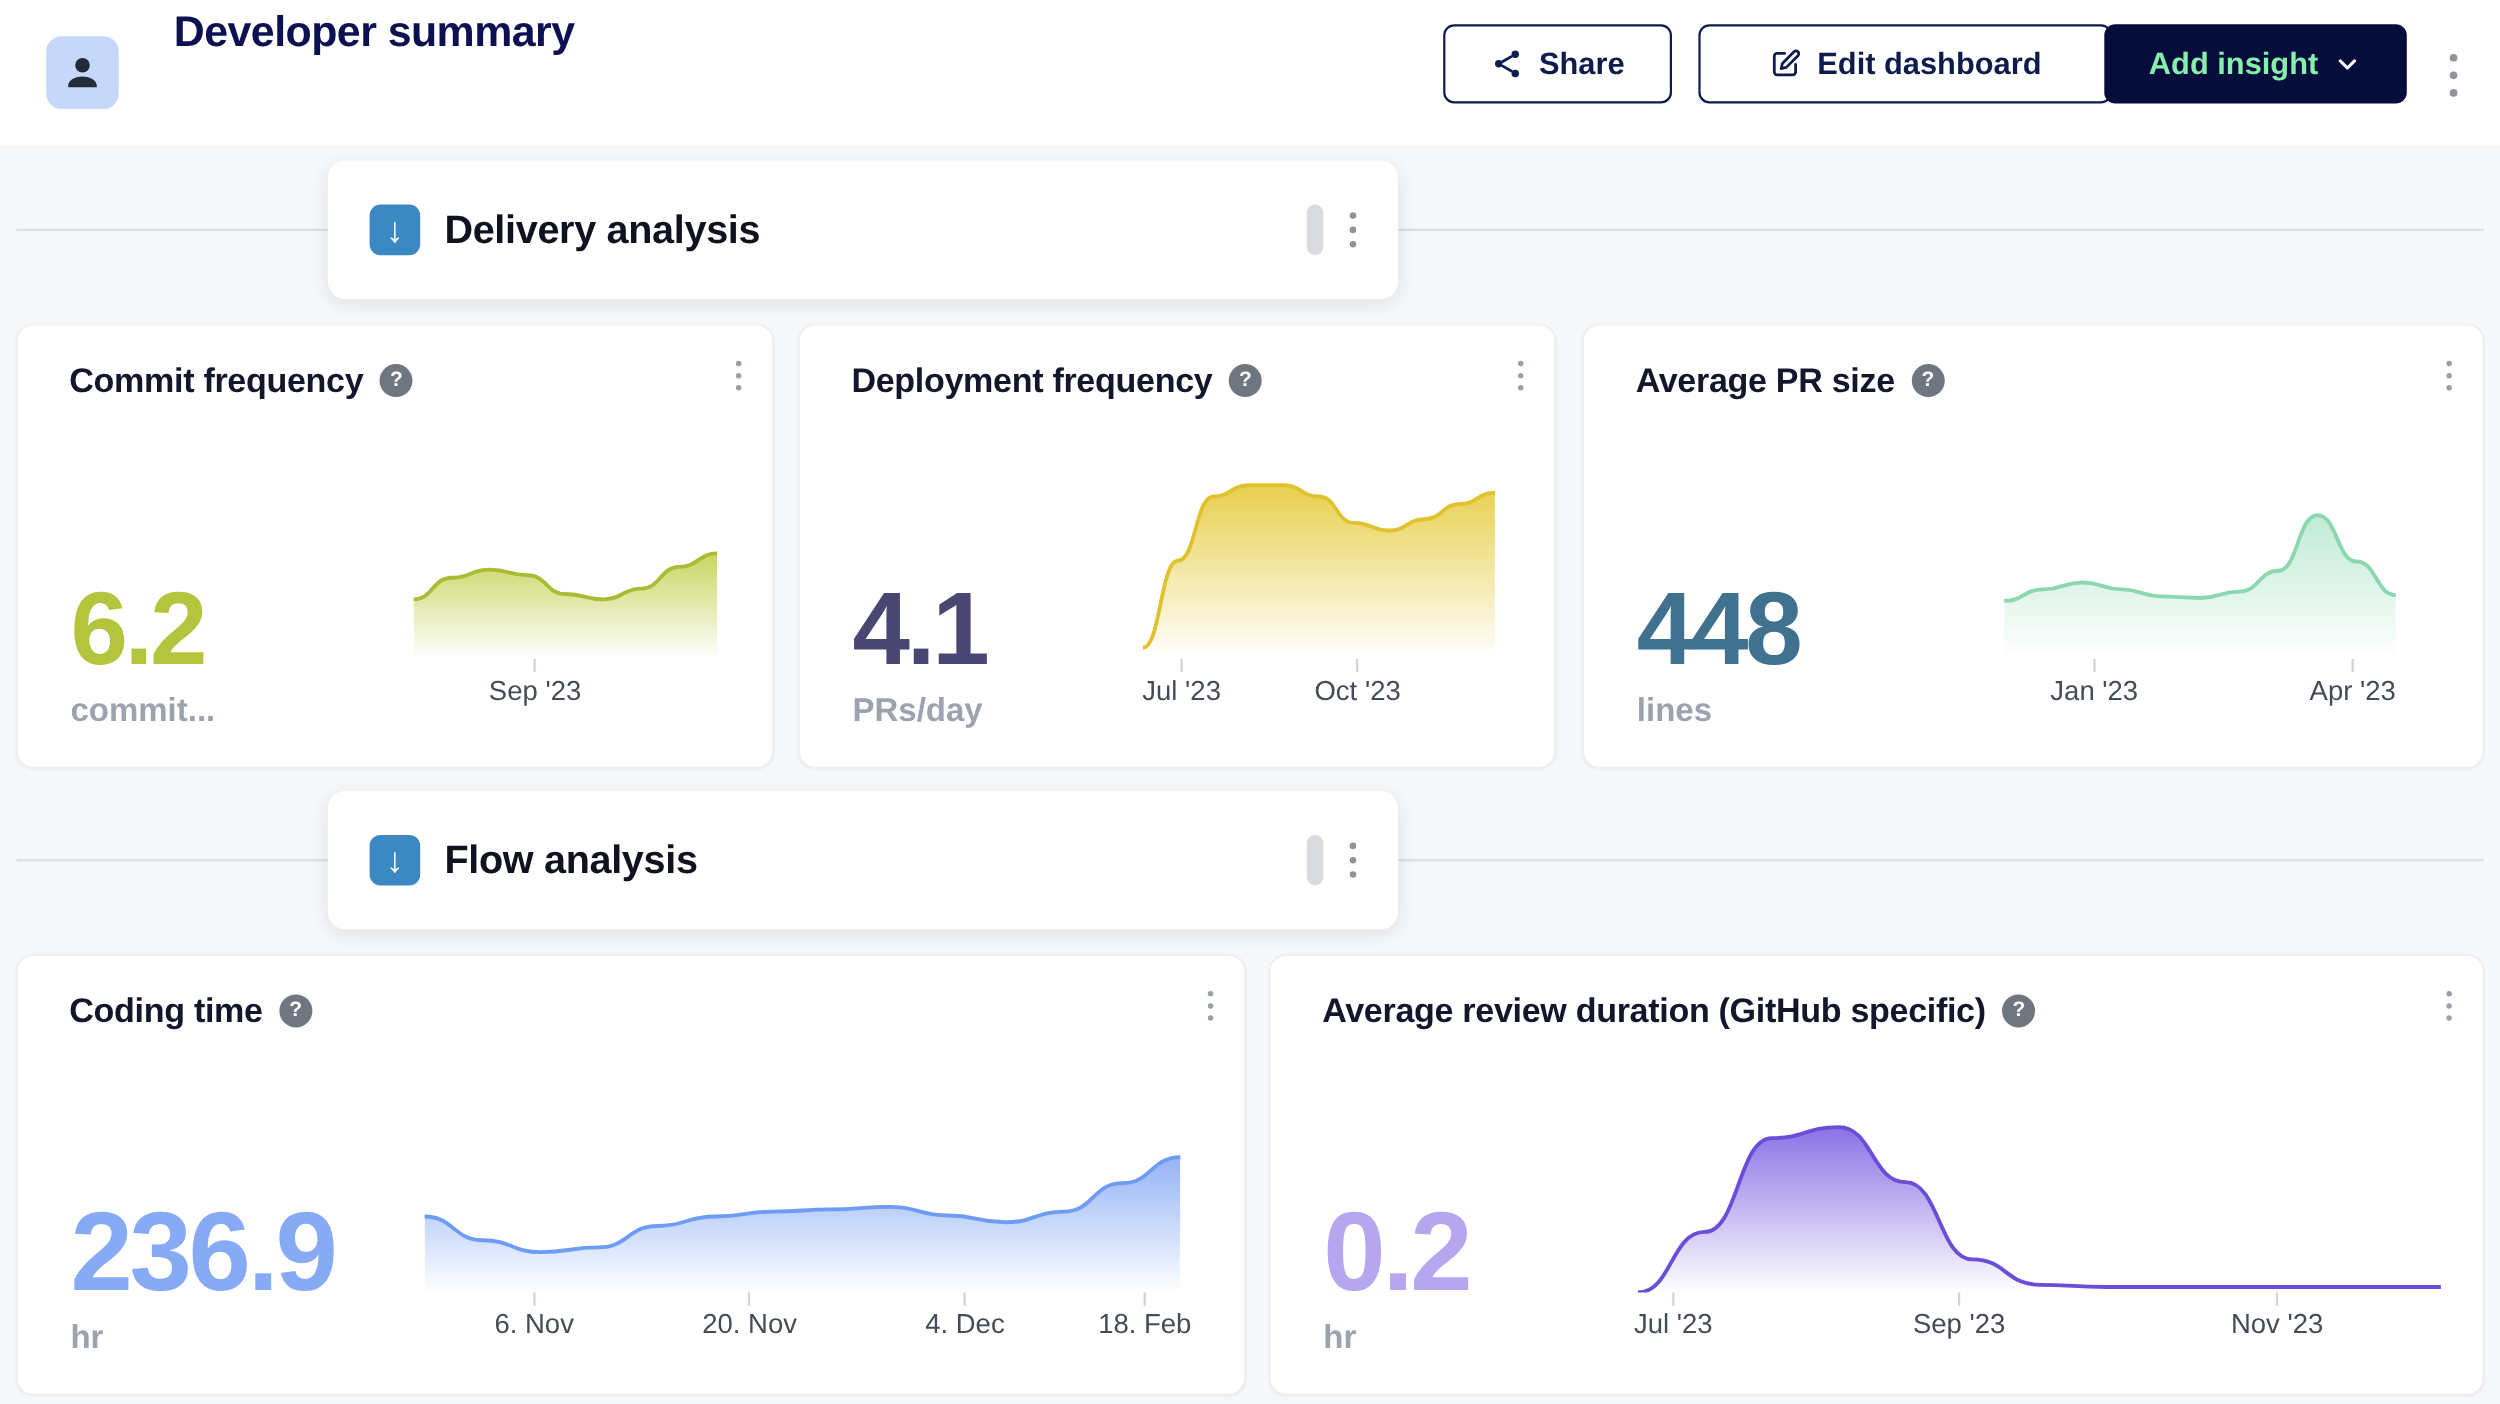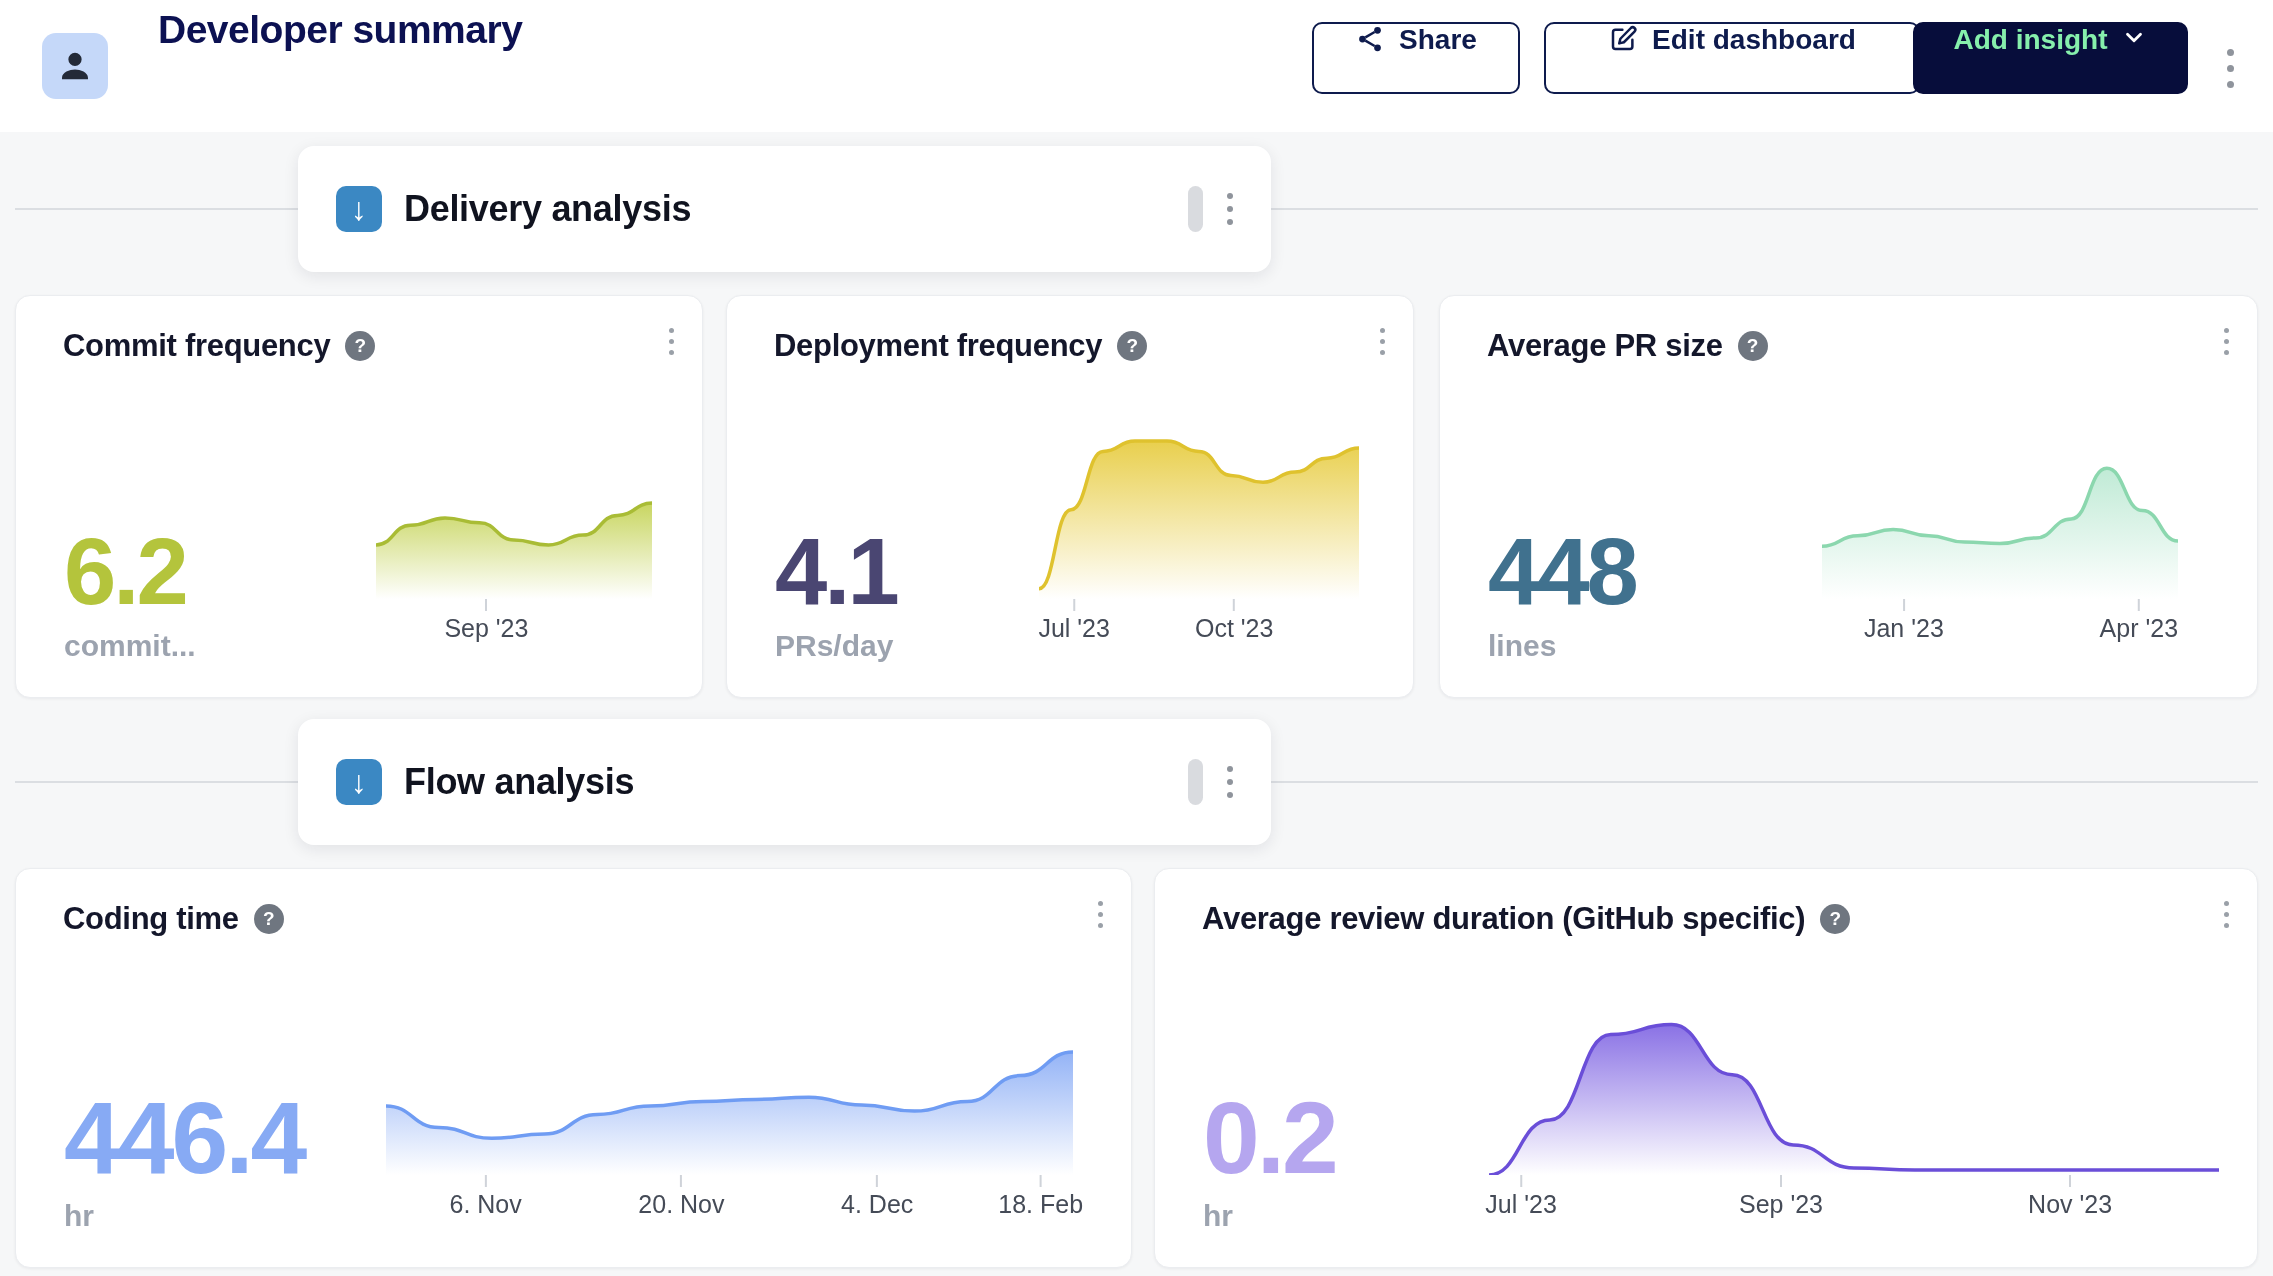--- a/index.html
+++ b/index.html
@@ -8,21 +8,21 @@
 
   
   .header { position:absolute; left:0; top:0; width:2273px; height:132px; background:#ffffff; }
   .avatar { position:absolute; left:42px; top:33px; width:66px; height:66px; border-radius:14px;
             background:#c5d8f9; display:flex; align-items:center; justify-content:center; }
   .avatar svg { width:38px; height:38px; fill:#232a38; }
   .head-text { position:absolute; left:158px; top:8px; width:1130px; }
   .head-text h1 { font-size:39px; font-weight:700; color:#0c1152; letter-spacing:-0.5px; }
   .head-text p { margin-top:12px; font-size:26px; color:#5f6670; white-space:nowrap; overflow:hidden; text-overflow:ellipsis; }
 
-  .btn { position:absolute; top:22px; height:72px; display:flex; align-items:flex-start; justify-content:center;
+  .btn { position:absolute; top:22px; height:72px; display:flex; align-items:center; justify-content:center;
          gap:14px; border:2px solid #0e1b4d; border-radius:10px; background:#fff; color:#0e1b4d;
          font-size:28px; font-weight:600; cursor:pointer; font-family:inherit; }
   .btn svg { flex:0 0 auto; }
   .btn-share { left:1312px; width:208px; }
   .btn-edit  { left:1544px; width:376px; }
   .btn-add   { left:1913px; width:275px; background:#070d3b; border-color:#070d3b; color:#86efac; }
 
   .dots { display:flex; flex-direction:column; align-items:center; cursor:pointer; }
   .dots i { border-radius:50%; background:#8f949c; }
   .header-kebab { position:absolute; left:2218px; top:30px; width:24px; height:76px; justify-content:center; gap:9px; }
@@ -255,21 +255,21 @@
     <div class="card-head">
       <span class="card-title">Coding time</span>
       <span class="help"></span>
     </div>
     <span class="dots card-kebab">
         <i></i>
         <i></i>
         <i></i>
       </span>
     <div class="metric">
-      <b style="color: rgb(135, 170, 244);">446.4</b>
+      <b style="color: rgb(135, 170, 244);">236.9</b>
       <span>hr</span>
     </div>
     <div class="chartwrap cw-coding">
       <div class="chart chart-coding">
           <svg width="687" height="131" viewBox="0 0 687 131">
             <defs>
               <linearGradient id="grad3" x1="0" y1="0" x2="0" y2="1">
                 <stop offset="0" stop-color="#88abf5" stop-opacity="0.9"></stop>
                 <stop offset="1" stop-color="#88abf5" stop-opacity="0"></stop>
               </linearGradient>

